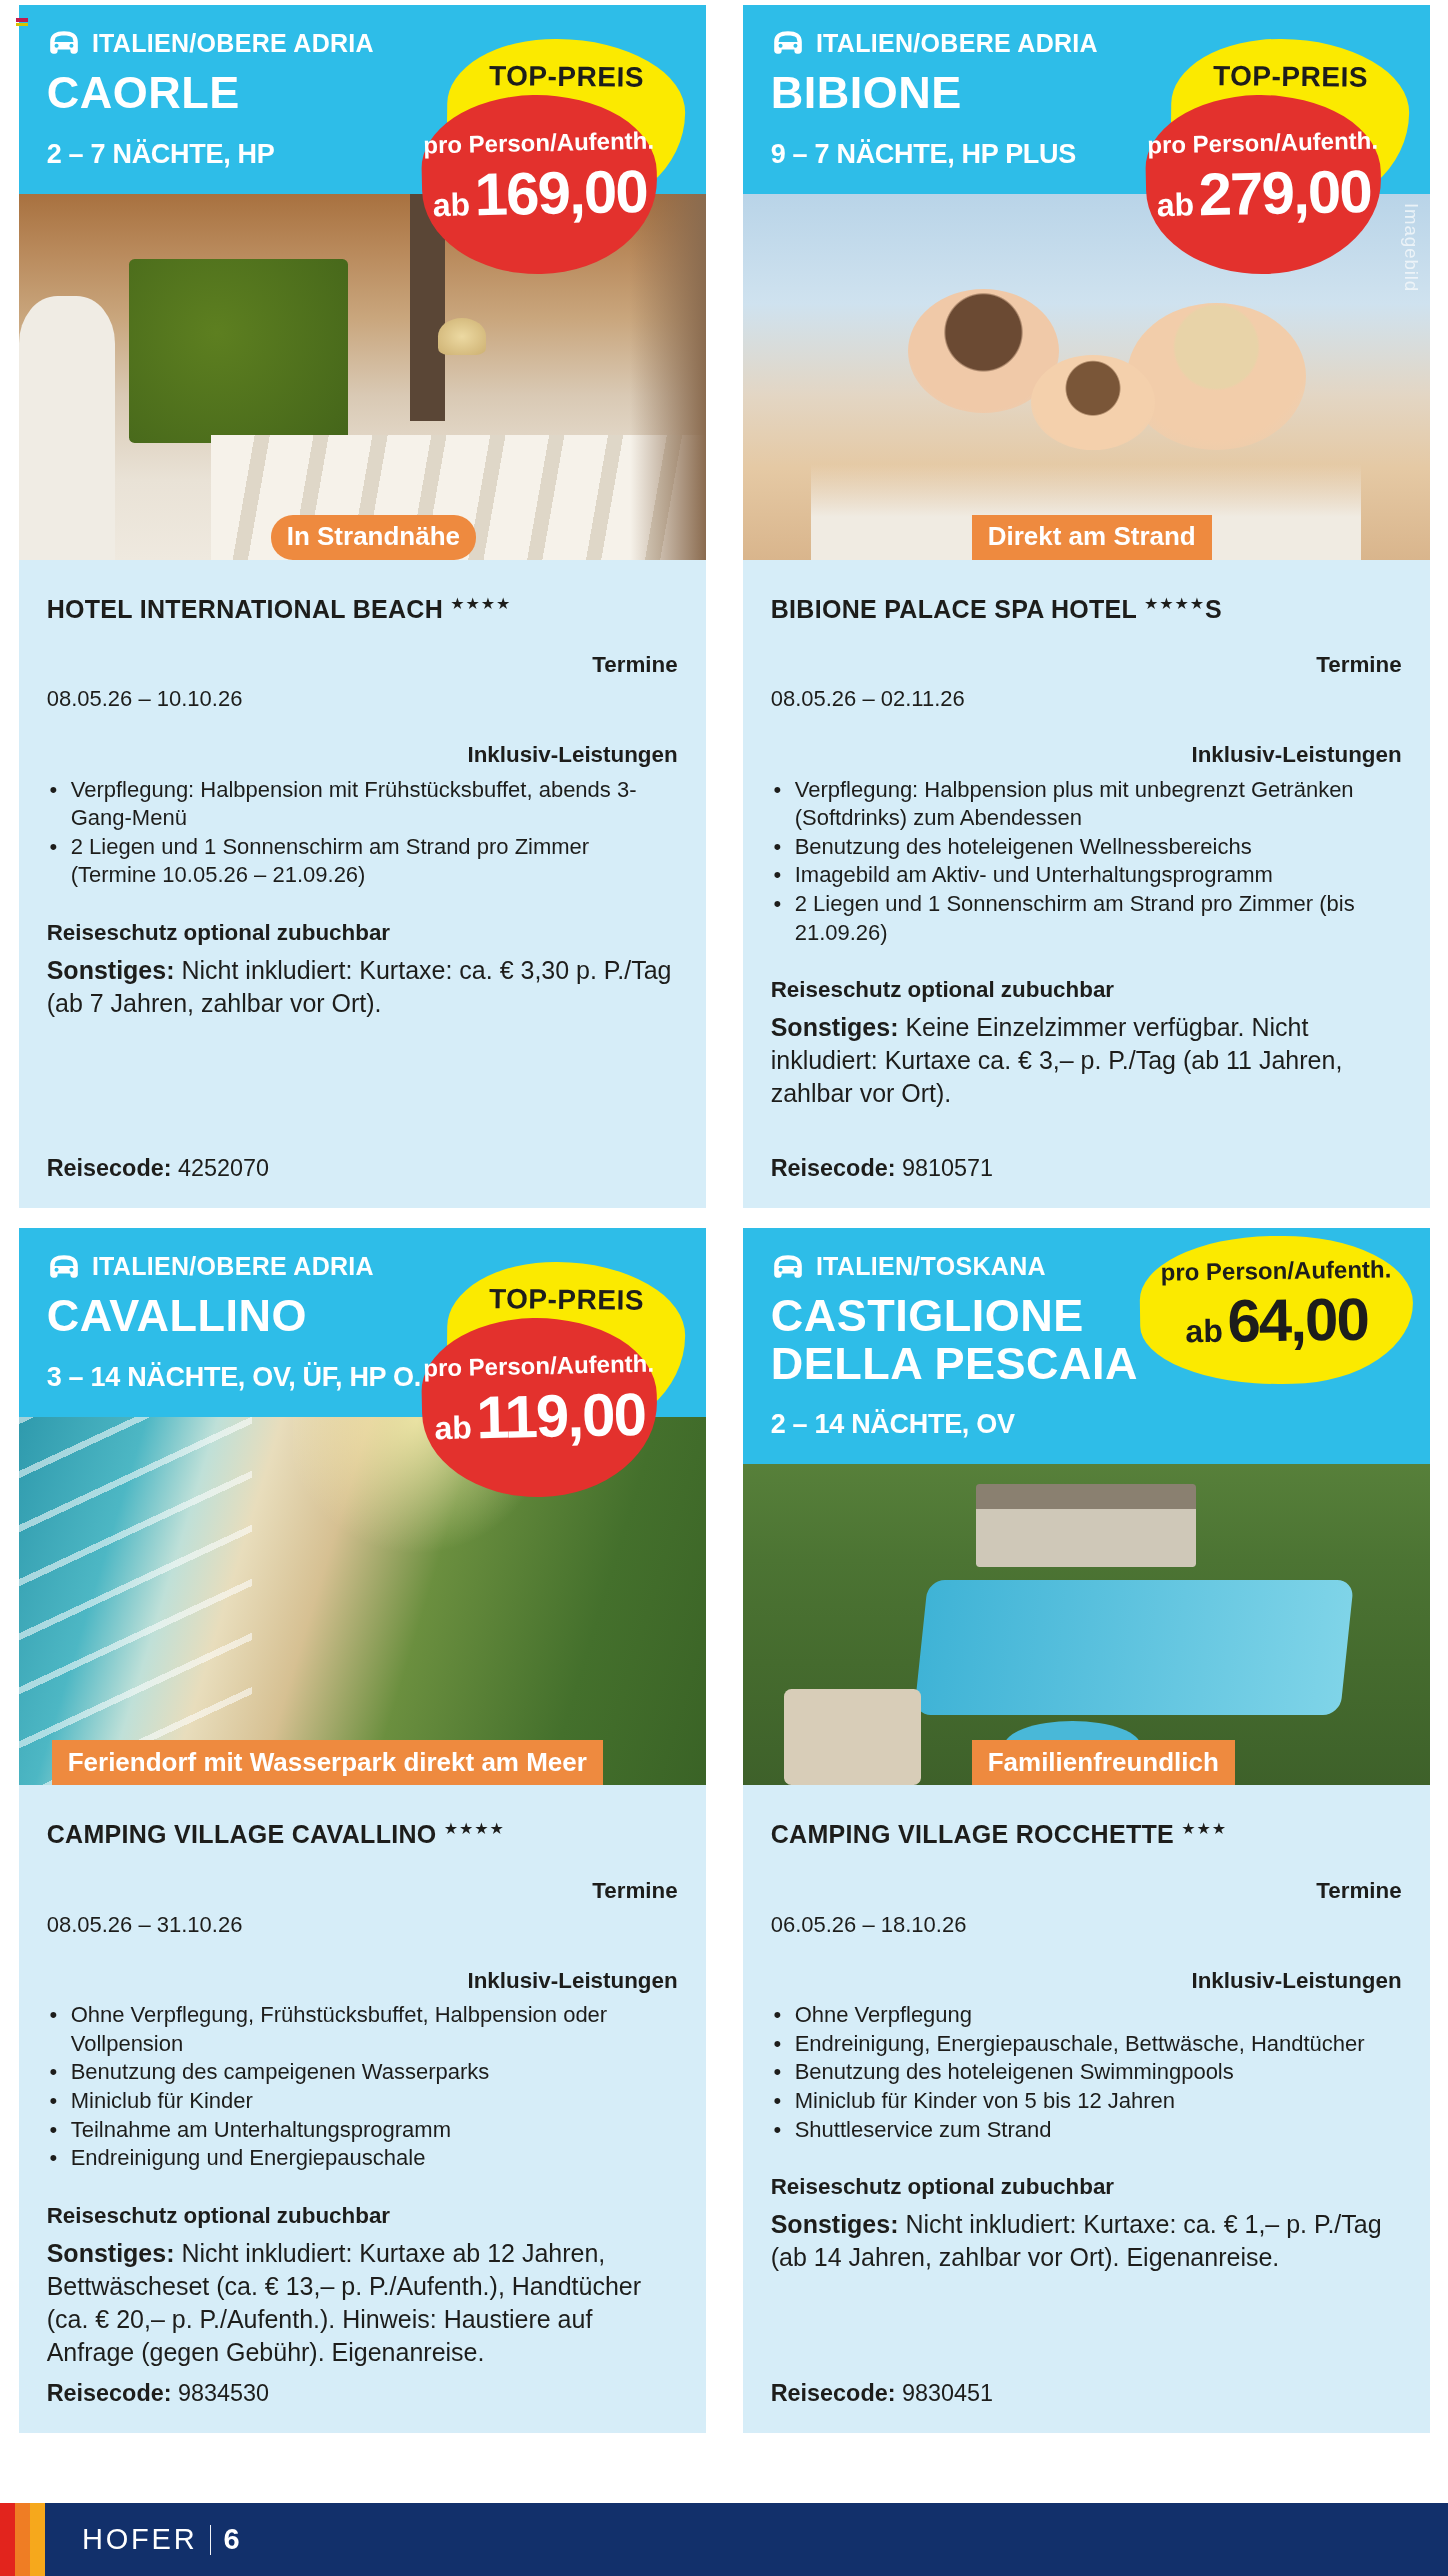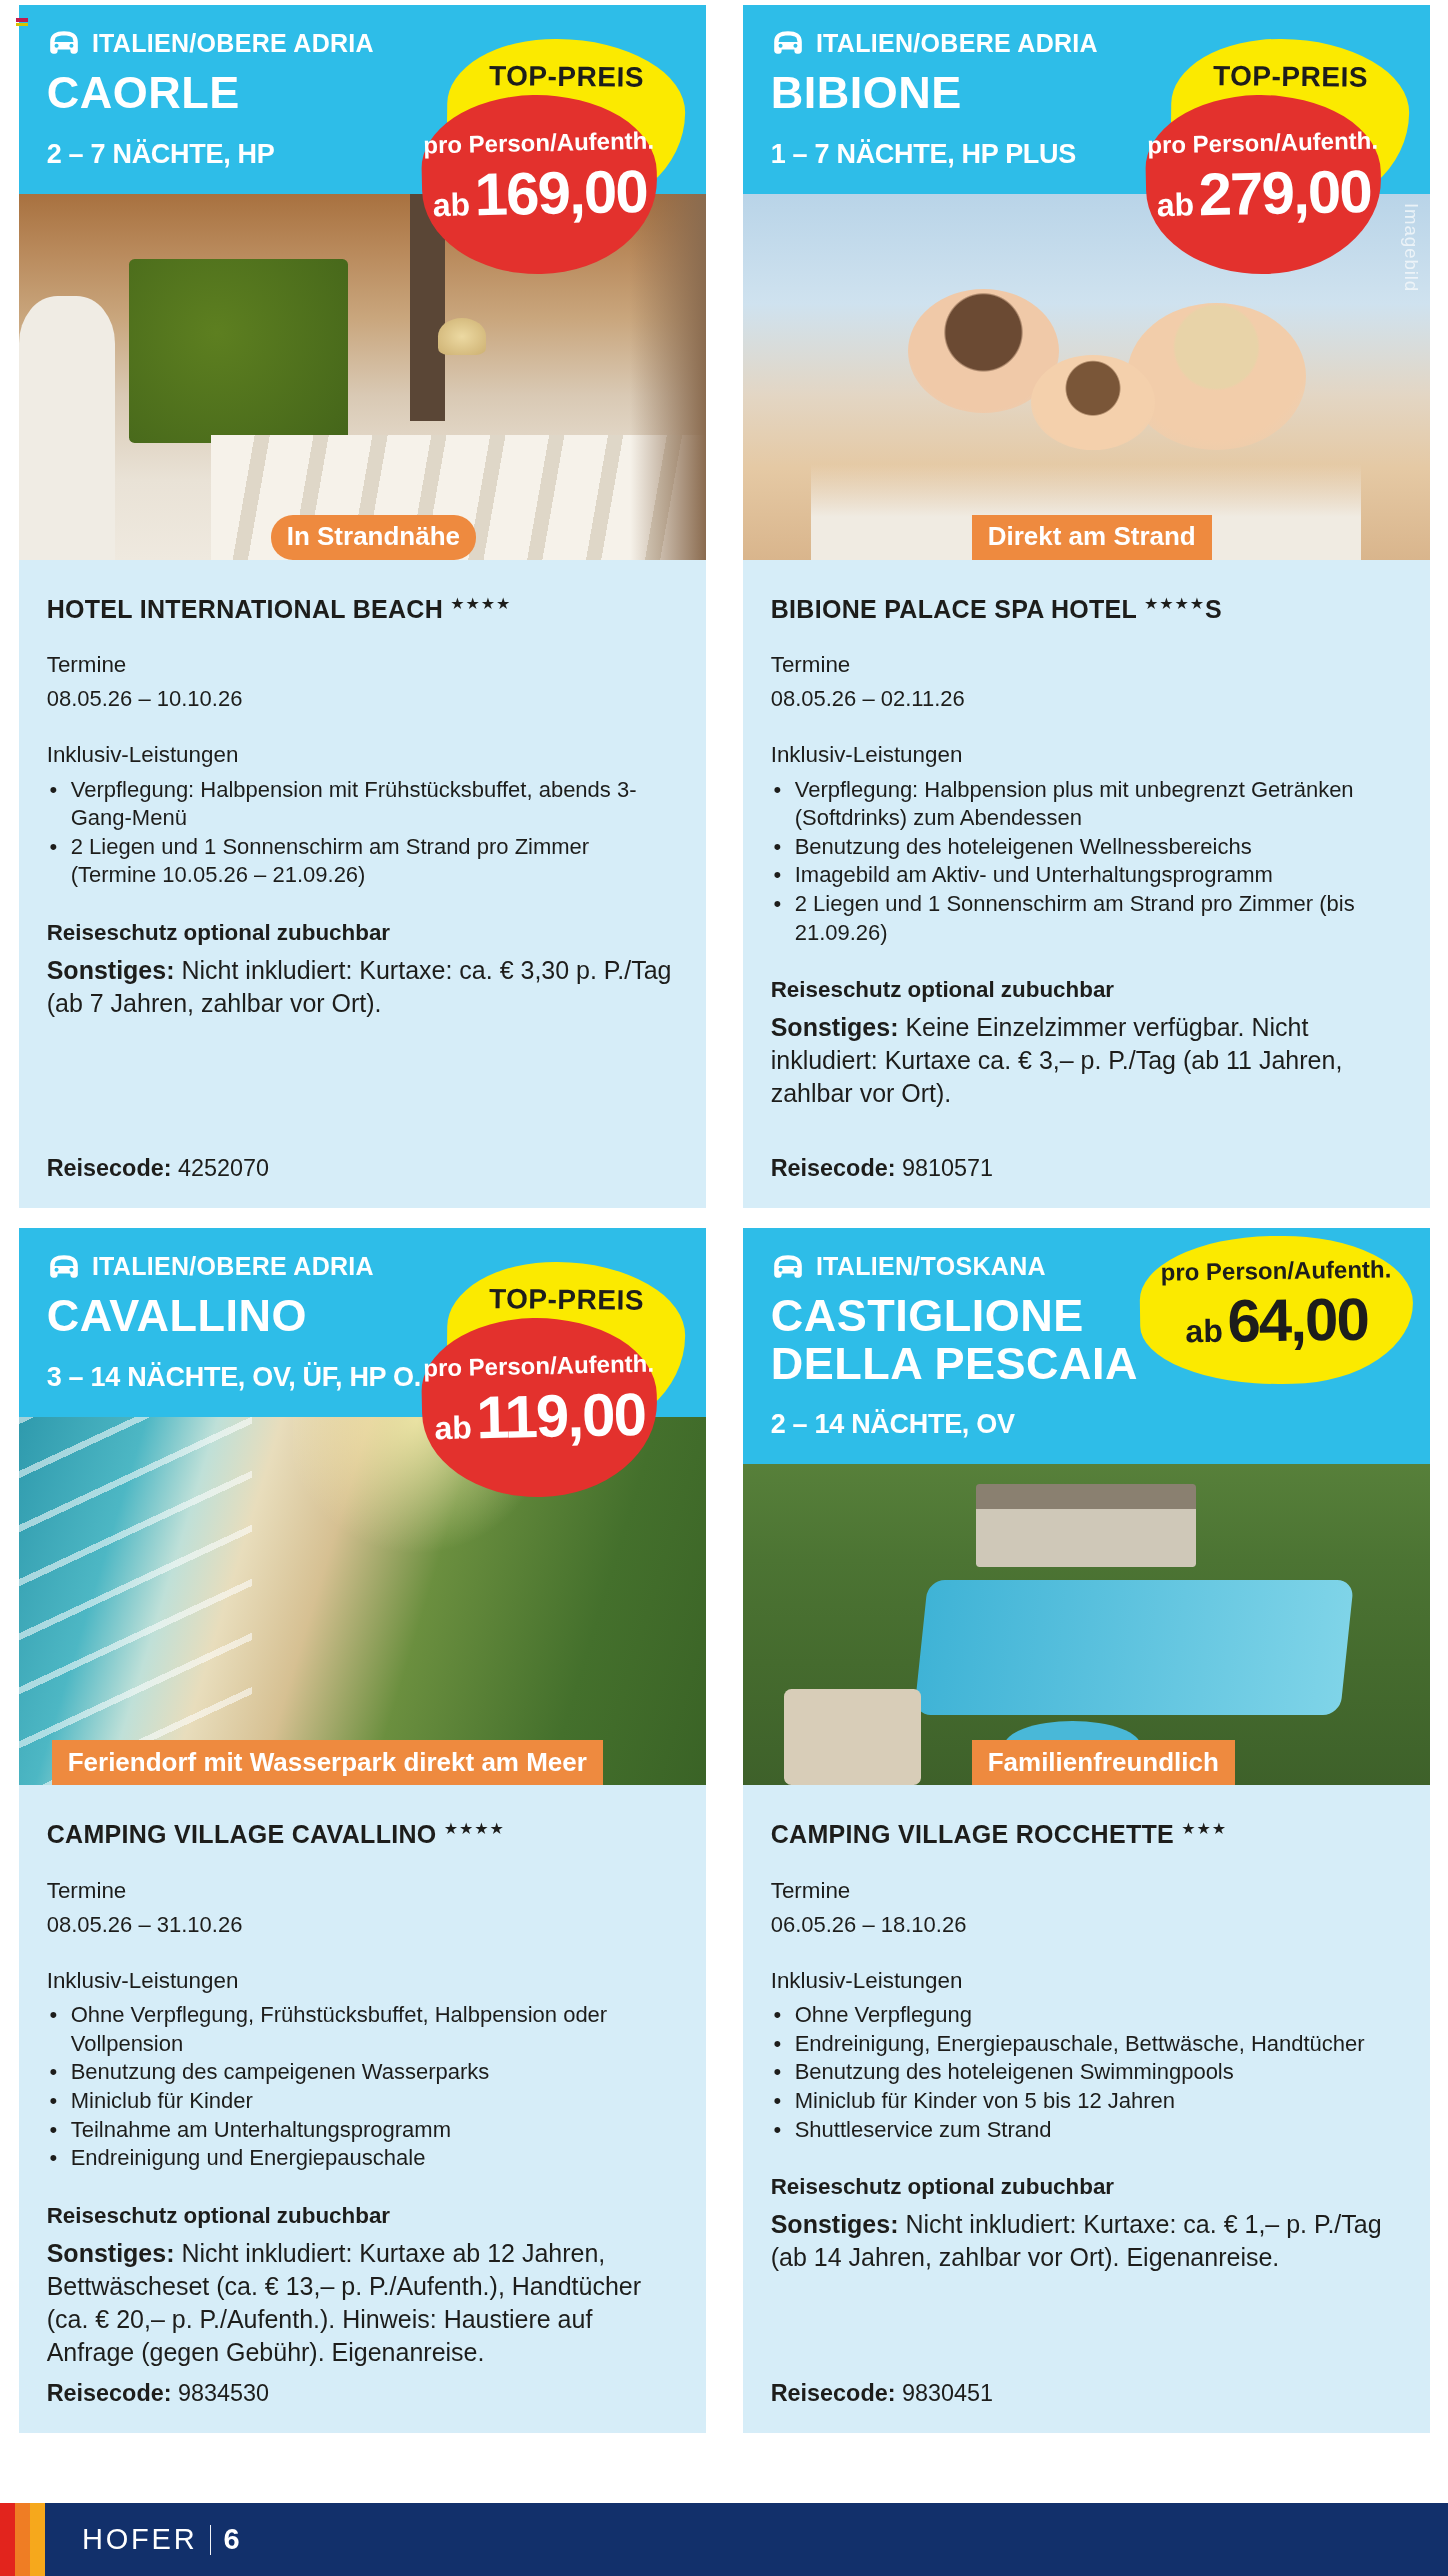--- a/index.html
+++ b/index.html
@@ -66,21 +66,21 @@
   .p3 .pool{left:26%;top:36%;width:62%;height:42%;background:linear-gradient(90deg,#3fb3d6,#7fd4e8);
         border-radius:17px;transform:skewX(-6deg);}
   .p3 .pool2{left:38%;bottom:4%;width:20%;height:16%;background:#49b8d8;border-radius:50%;}
   .p3 .deck{left:6%;bottom:0;width:20%;height:30%;background:#d8cdb8;border-radius:7.5px;}
   
   .info{background:#d6edf8;height:648px;box-sizing:border-box;padding:34px 28px 26px;
         display:flex;flex-direction:column;z-index:2;}
   .hotel{font-size:25px;font-weight:800;letter-spacing:0.3px;}
   .stars{font-size:16px;vertical-align:9.3px;letter-spacing:0.9px;}
   .sec{margin-top:28px;}
-  .sec-h{font-weight:400;font-size:22.4px;margin-bottom:7.5px;}
+  .sec-h{font-weight:700;font-size:22.4px;margin-bottom:7.5px;text-align:right;}
   .body-txt{font-size:22px;line-height:1.3;}
   ul.blist{margin:0;padding:0;}
   ul.blist li{list-style:none;position:relative;padding-left:24px;font-size:22px;line-height:1.3;}
   ul.blist li::before{content:"•";position:absolute;left:2.8px;}
   .protect{font-weight:800;font-size:22.4px;margin-top:30px;}
   .sonst{font-size:25px;line-height:1.32;margin-top:8px;}
   .sonst .lbl{font-weight:800;}
   .reisecode{margin-top:auto;font-size:23.4px;}
   .reisecode .lbl{font-weight:800;}
   
@@ -168,21 +168,21 @@
             <svg viewBox="0 0 32 26">
                 <path d="M3 12 C3 5 8 2 16 2 C24 2 29 5 29 12 L29 20 C29 21.7 27.7 23 26 23 L24.5 23 C23 23 22 22 22 20.5 L22 19 L10 19 L10 20.5 C10 22 9 23 7.5 23 L6 23 C4.3 23 3 21.7 3 20 Z" fill="#fff"></path>
                 <path d="M8 8 C10 6.5 13 6 16 6 C19 6 22 6.5 24 8 L25 12 L7 12 Z" fill="#2ebde8"></path>
                 <circle cx="9" cy="15.5" r="1.9" fill="#2ebde8"></circle>
                 <circle cx="23" cy="15.5" r="1.9" fill="#2ebde8"></circle>
               </svg>
           </span>
           <span>ITALIEN/OBERE ADRIA</span>
         </div>
         <div class="title">BIBIONE</div>
-        <div class="subtitle">1 – 7 NÄCHTE, HP PLUS</div>
+        <div class="subtitle">9 – 7 NÄCHTE, HP PLUS</div>
         <div class="badge">
           <div class="blob-yellow">
             <div class="top-preis">TOP-PREIS</div>
           </div>
           <div class="blob-red">
             <div class="unit">pro Person/Aufenth.</div>
             <div class="price-line"><span class="ab">ab</span><span class="price">279,00</span></div>
           </div>
         </div>
       </div>

